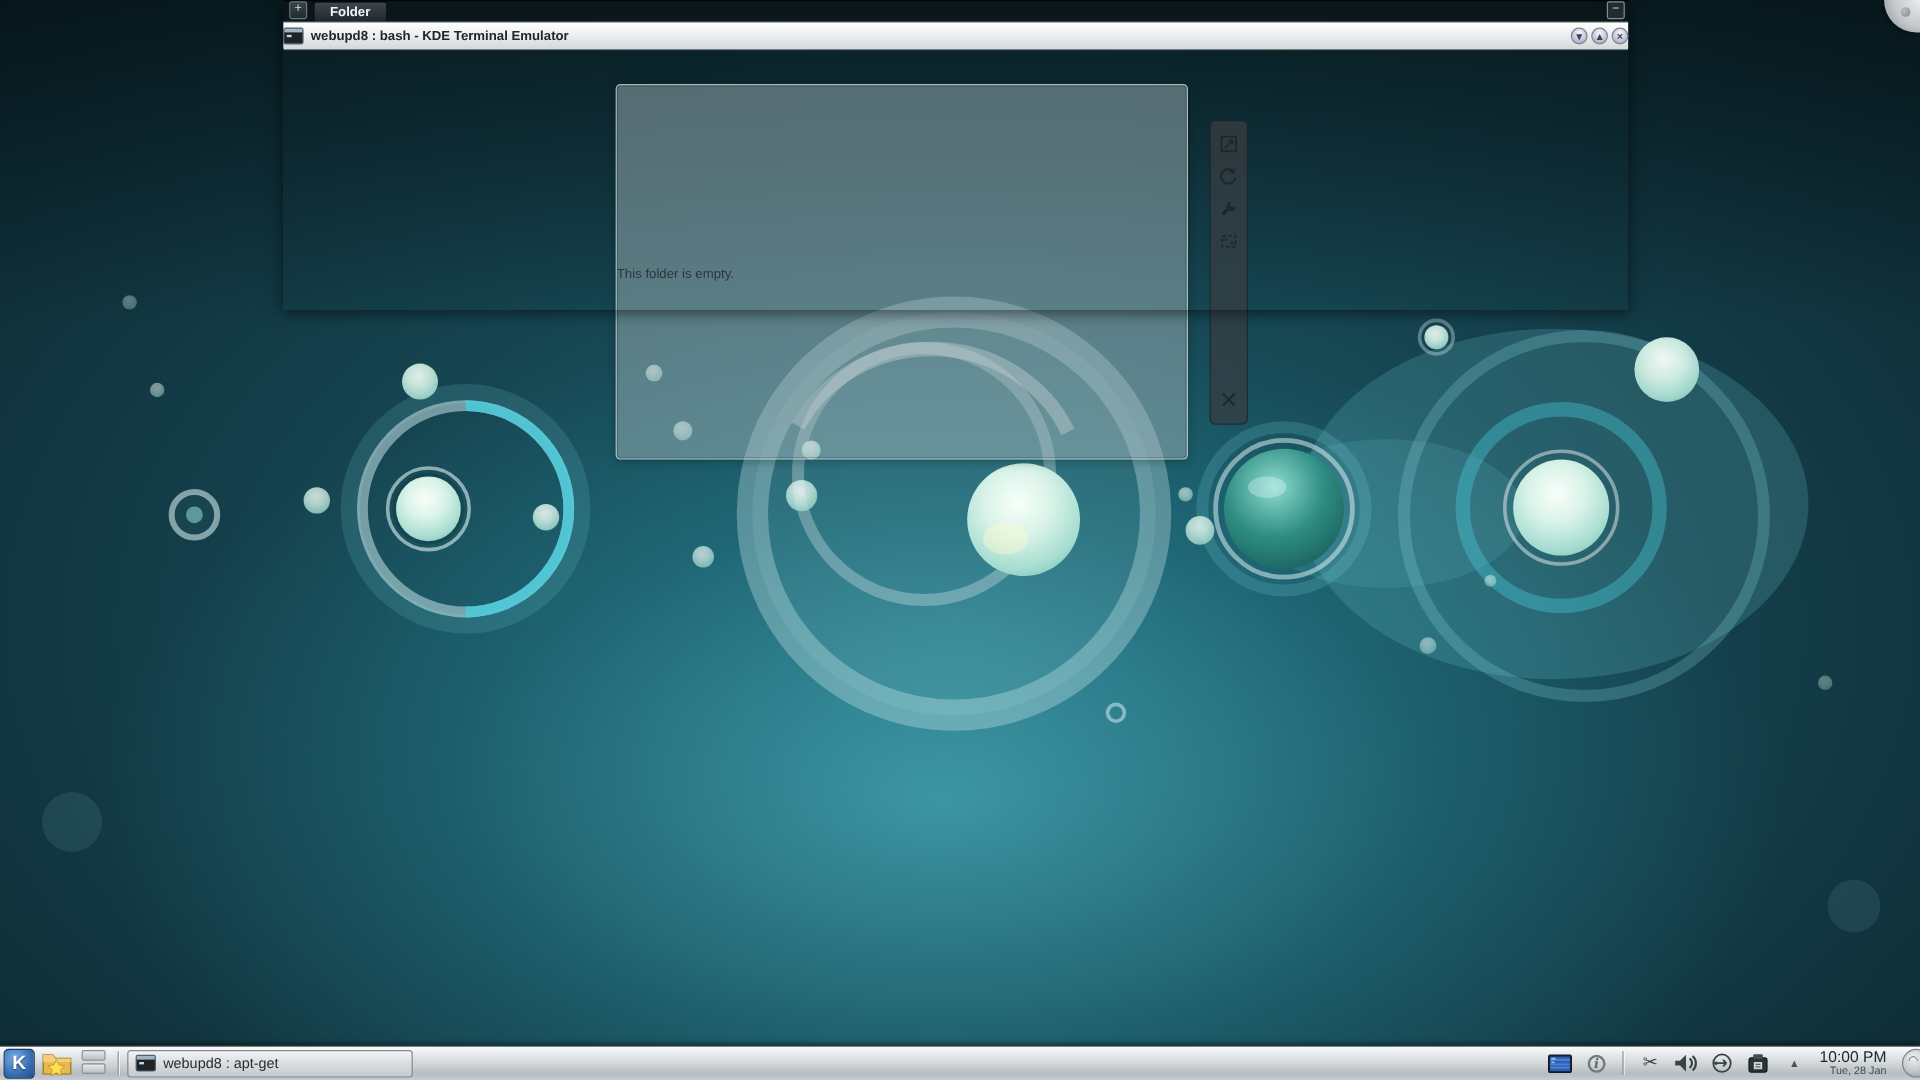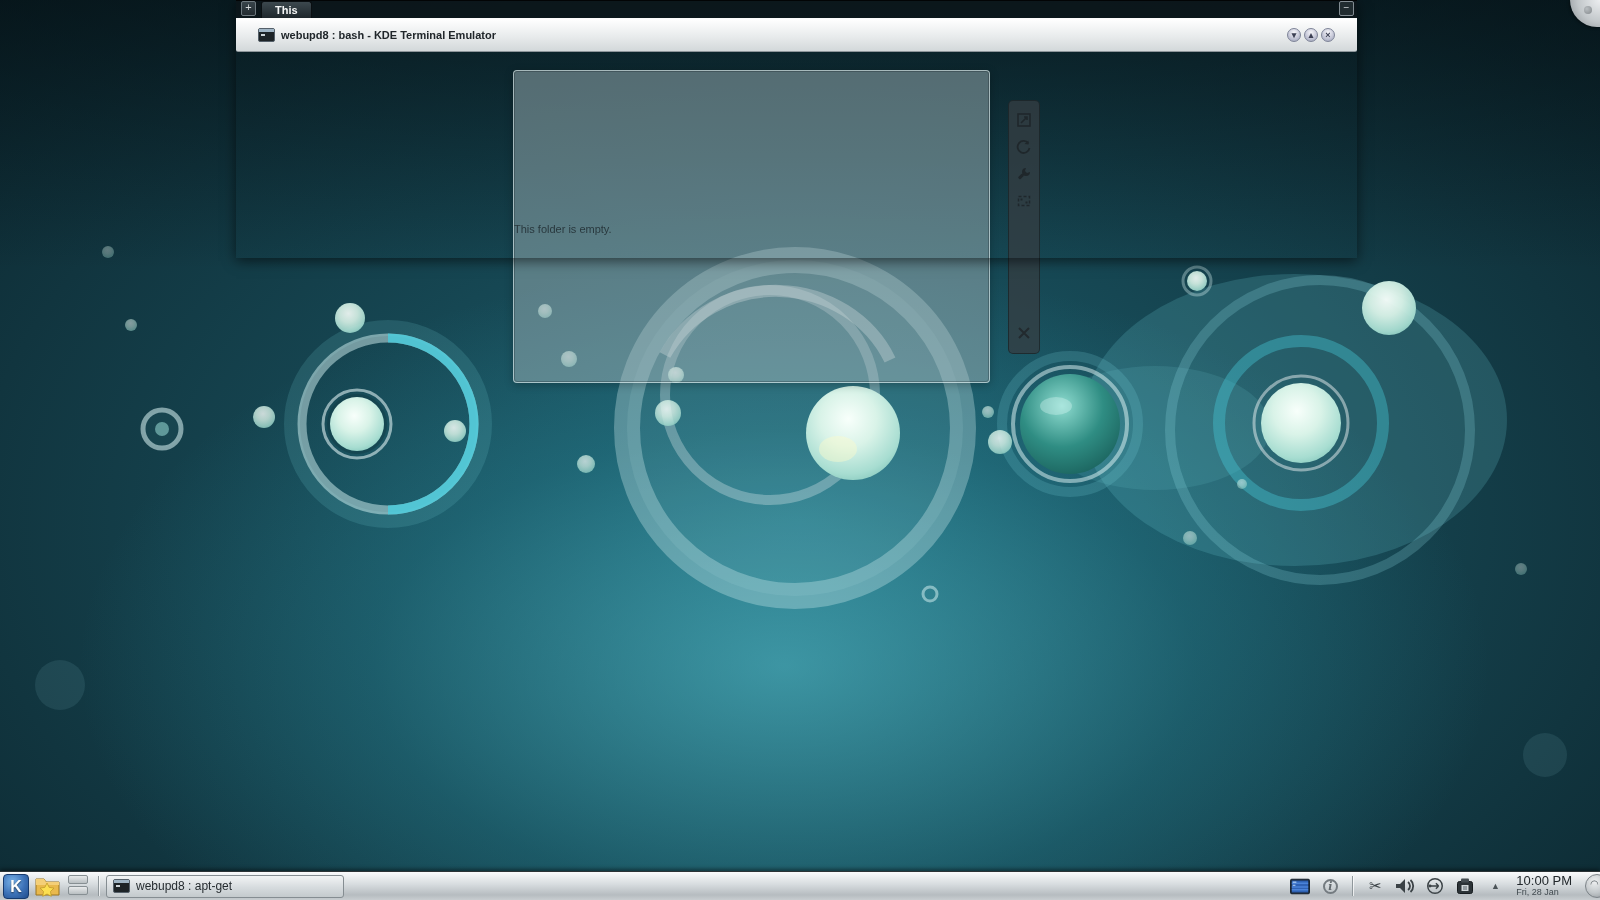--- a/index.html
+++ b/index.html
@@ -93,24 +93,24 @@
     background:linear-gradient(#3c484e,#1e272c);
     border:1px solid #0a0f12;border-bottom:none;border-radius:3px 3px 0 0;
     color:#f4f6f6;font-size:11px;font-weight:bold;line-height:16px;
   }
   .tab-corner-btn{
     margin-left:auto;width:13px;height:13px;margin-right:3px;margin-bottom:2px;
     border:1px solid #828c92;background:rgba(38,48,53,0.85);
     color:#d6dadc;font-size:10px;line-height:11px;text-align:center;border-radius:2px;
   }
   .term-titlebar{
-    position:relative;width:100%;height:34px;
+    position:relative;width:100%;height:24px;
     background:linear-gradient(#ffffff,#e8ebec 55%,#d3d8da);
     border-top:1px solid #fbfcfc;border-bottom:1px solid #8d959a;
-    box-sizing:border-box;display:flex;align-items:center;gap:6px;padding:0 22px;
+    box-sizing:border-box;display:flex;align-items:center;gap:6px;padding:0 0;
     border-radius:0 0 2px 2px;
   }
   .term-titlebar .tb-title{
     font-size:11px;font-weight:bold;color:#20262a;white-space:nowrap;
   }
   .win-btn{
     width:14px;height:14px;border-radius:50%;
     background:radial-gradient(circle at 50% 30%,#f6f6fa,#c6c8d8 55%,#9询a0b6 100%);
     background:radial-gradient(circle at 50% 30%,#f6f6fa,#c6c8d8 55%,#9aa0b6 100%);
     border:1px solid #7e8498;box-sizing:border-box;
@@ -153,21 +153,21 @@
   .bar-spacer{flex:1;}
   #systray{display:flex;align-items:center;gap:10px;margin-right:4px;}
   .tray-icon{display:flex;align-items:center;justify-content:center;width:20px;height:20px;color:#3b4246;}
   .tray-glyph{font-size:15px;line-height:18px;color:#3b4246;}
   .info-badge{
     width:15px;height:15px;border-radius:50%;border:2px solid #747b80;box-sizing:border-box;
     color:#62696e;font-family:"DejaVu Serif", serif;font-style:italic;font-weight:bold;
     font-size:11px;line-height:11px;text-align:center;
   }
   .expand-glyph{font-size:9px;color:#4b5357;}
-  #clock{margin:0 8px 0 2px;text-align:left;line-height:1.05;}
+  #clock{margin:0 8px 0 2px;text-align:right;line-height:1.05;}
   #clock .t{font-size:13px;color:#22282c;}
   #clock .d{font-size:9px;color:#414a4f;}
   #cashew-panel{
     width:24px;height:24px;border-radius:50%;margin-right:-12px;
     background:radial-gradient(circle at 40% 30%, #eef0f1, #c2c7ca 55%, #8c9296);
     border:1px solid #7c8388;box-sizing:border-box;position:relative;
   }
   #cashew-panel:after{content:"◠";position:absolute;left:4px;top:3px;font-size:10px;color:#5a6166;}
   
   .showdesk{width:22px;height:22px;position:relative;}
@@ -268,21 +268,21 @@
     <rect x="9.5" y="8.5" width="2" height="2" fill="#1d2428"></rect>
   </svg>
   <svg class="h-icon h-close" viewBox="0 0 16 16">
     <path d="M3 3 L13 13 M13 3 L3 13" stroke="#20262a" stroke-width="2" fill="none"></path>
   </svg>
 </div>
 
 <div id="terminal">
   <div class="term-tabbar">
     <div class="newtab-btn">+</div>
-    <div class="term-tab">This</div>
+    <div class="term-tab">Folder</div>
     <div class="tab-corner-btn">−</div>
   </div>
   <div class="term-titlebar">
     <span class="konsole-mini"></span>
     <span class="tb-title">webupd8 : bash - KDE Terminal Emulator</span>
     <span class="win-btns">
       <span class="win-btn">▾</span>
       <span class="win-btn">▴</span>
       <span class="win-btn">×</span>
     </span>
@@ -356,17 +356,17 @@
         <path d="M8 10 h4 M8 12 h4" stroke="#5b646a" stroke-width="1"></path>
       </svg>
     </span>
     <span class="tray-icon">
       <span class="expand-glyph">▲</span>
     </span>
   </div>
 
   <div id="clock">
     <div class="t">10:00 PM</div>
-    <div class="d">Fri, 28 Jan</div>
+    <div class="d">Tue, 28 Jan</div>
   </div>
 
   <div id="cashew-panel"></div>
 </div>
 
 </body></html>

